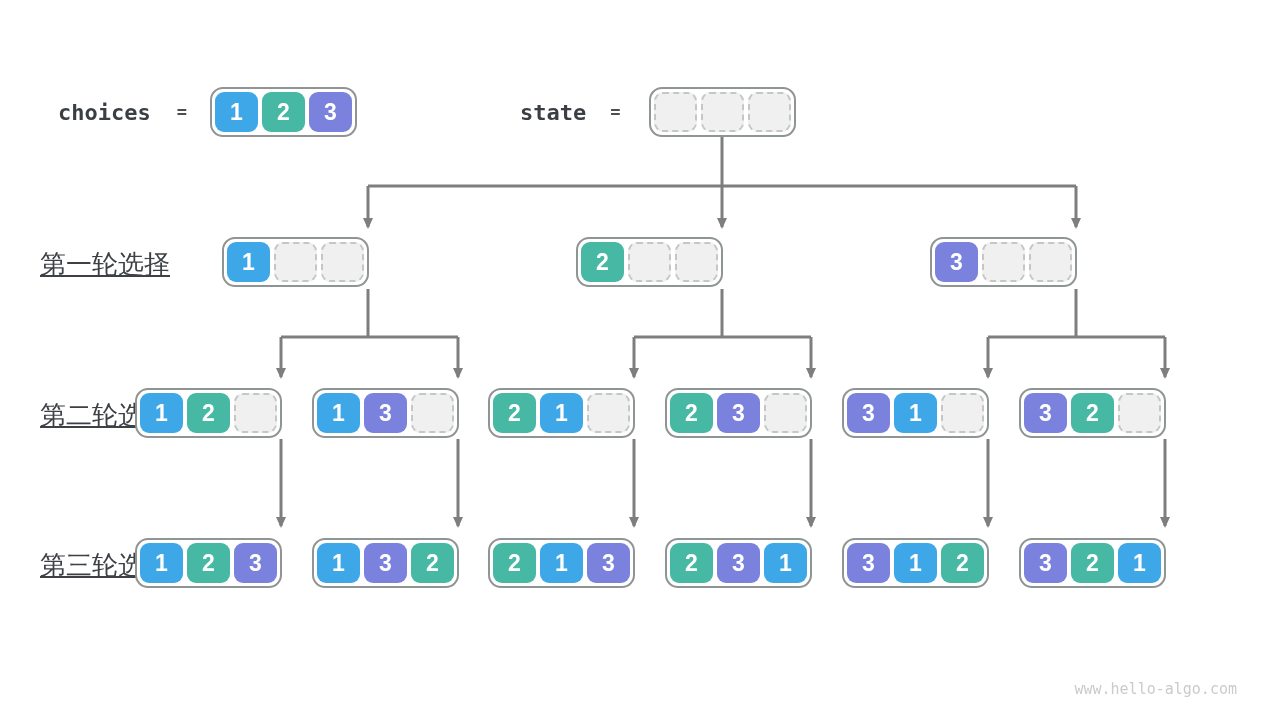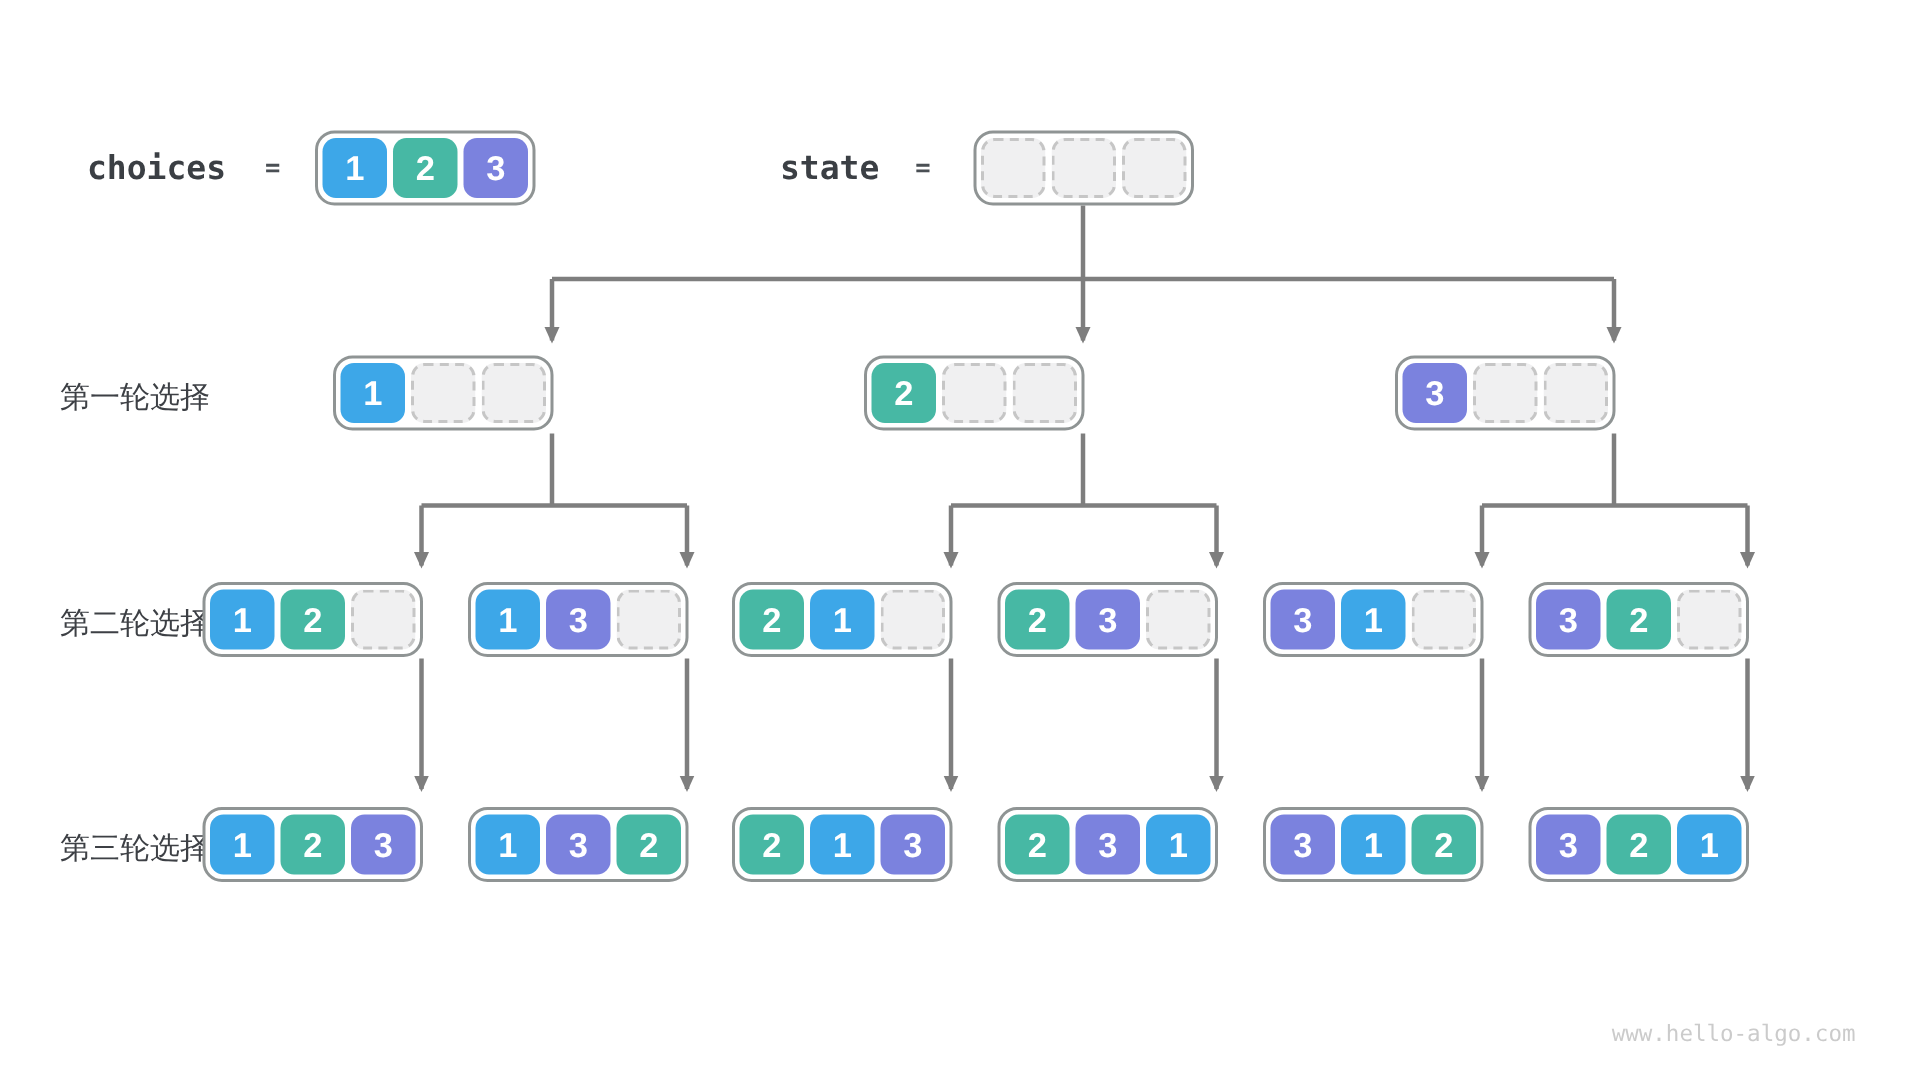--- a/index.html
+++ b/index.html
@@ -27,22 +27,23 @@
     width:43px;height:40px;box-sizing:border-box;border-radius:9px;
     display:flex;align-items:center;justify-content:center;
     font-family:"Liberation Sans","DejaVu Sans",sans-serif;
     font-weight:bold;font-size:23px;color:#ffffff;
   }
   .cell.empty{
     background:#f0f0f1;border:2px dashed #c6c6c6;
   }
   .row-label{
     position:absolute;left:40px;height:30px;display:flex;align-items:center;
-    font-size:20px;color:#3d4045;
+    font-size:26px;color:#3d4045;
     font-family:"Liberation Sans","DejaVu Sans",sans-serif;
+    text-decoration:underline;
   }
   .watermark{
     position:absolute;right:43px;bottom:22px;
     font-family:"DejaVu Sans Mono","Liberation Mono",monospace;
     font-size:15px;color:#cbcbcb;
   }
 </style>
 </head>
 <body>
 

